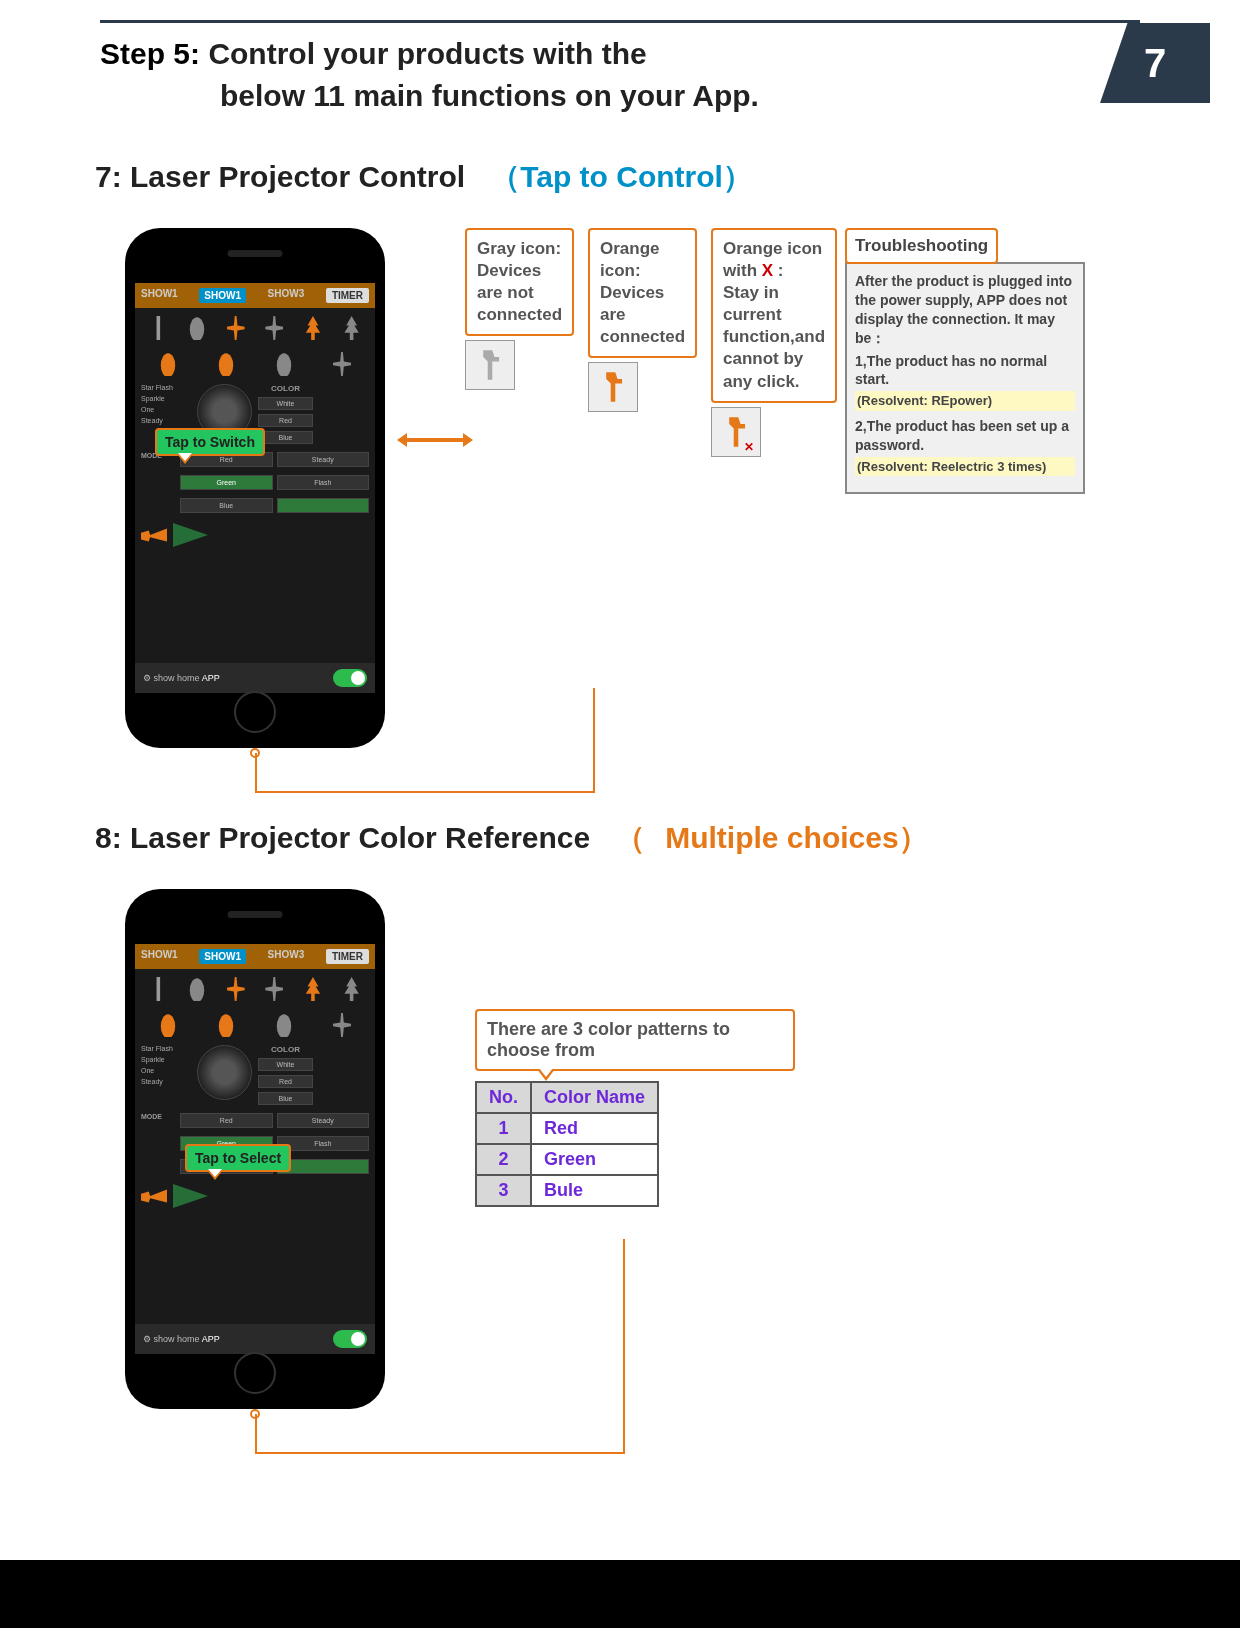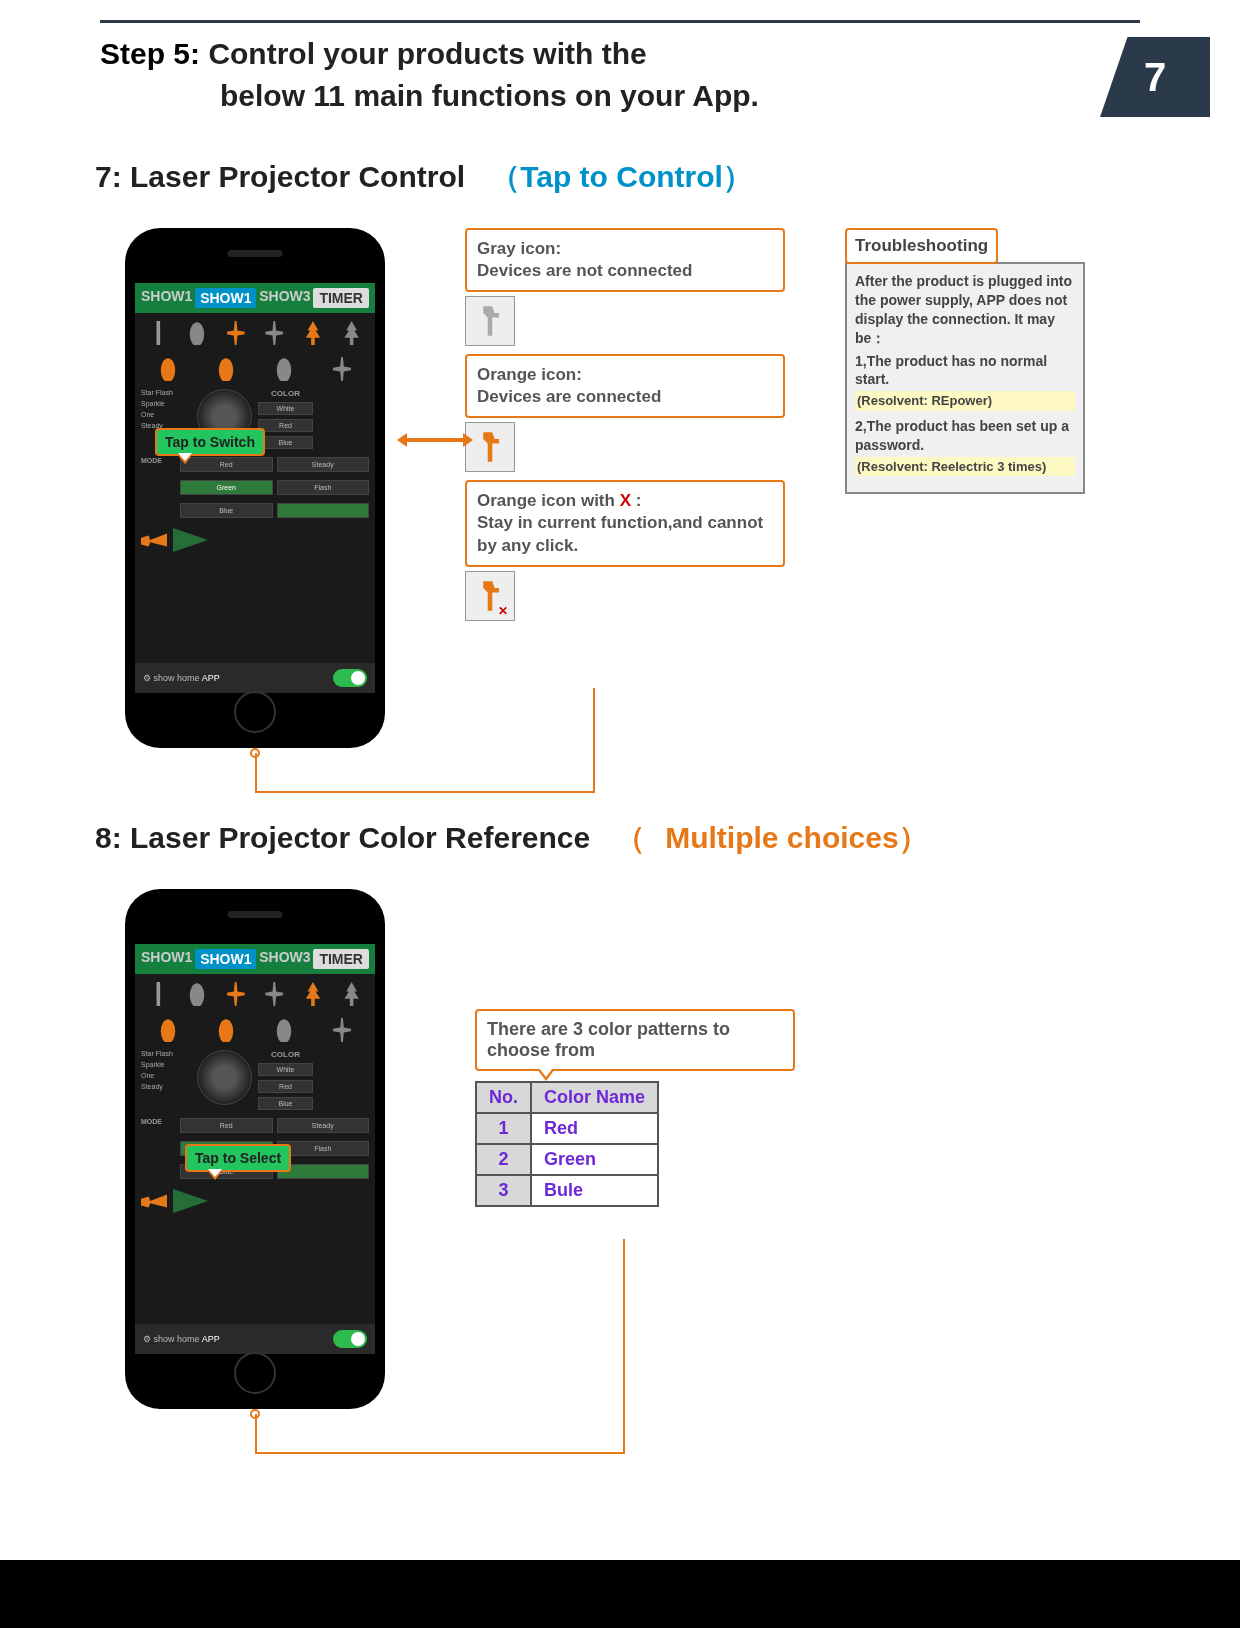--- a/index.html
+++ b/index.html
@@ -1,36 +1,36 @@
 <!DOCTYPE html>
 <html><head>
 <meta charset="utf-8">
 <style>
   * { box-sizing: border-box; margin: 0; padding: 0; }
   body { width: 1240px; height: 1628px; background: #000; font-family: Arial, sans-serif; }
   .page { width: 1240px; height: 1560px; background: #fff; position: relative; padding: 20px 0 0 0; }
   .top-rule { border-top: 3px solid #2b3a4a; margin: 0 100px 10px 100px; }
-  .step-header { display: flex; align-items: flex-end; padding: 0 30px 0 100px; }
+  .step-header { display: flex; align-items: flex-start; padding: 0 30px 0 100px; }
   .step-title { flex: 1; }
   .step-line { font-size: 30px; font-weight: bold; color: #222; line-height: 1.4; }
   .step-label { color: #000; }
   .page-badge { width: 110px; height: 80px; background: #2b3a4a; color: #fff; font-size: 40px; font-weight: bold; display: flex; align-items: center; justify-content: center; position: relative; margin-top: -10px; clip-path: polygon(25% 0, 100% 0, 100% 100%, 0 100%); }
   .section { padding: 40px 80px 20px 95px; }
   .section-title { font-size: 30px; font-weight: bold; color: #222; }
   .paren { color: #0091c9; font-weight: bold; }
   .tap-control { color: #0091c9; font-weight: bold; }
   .multi { color: #e67817; font-weight: bold; margin-left: 20px; }
   .content-row { display: flex; gap: 30px; margin-top: 30px; position: relative; }
 
   
   .phone { width: 260px; height: 520px; background: #000; border-radius: 35px; padding: 55px 10px 55px 10px; position: relative; flex-shrink: 0; margin-left: 30px; }
   .phone::before { content:""; position:absolute; top:22px; left:50%; transform:translateX(-50%); width:55px; height:7px; background:#222; border-radius:5px; }
   .phone::after { content:""; position:absolute; bottom:15px; left:50%; transform:translateX(-50%); width:38px; height:38px; border:2px solid #333; border-radius:50%; }
   .screen { width: 100%; height: 100%; background: #1a1a1a; position: relative; overflow: hidden; font-size: 10px; color:#aaa; }
-  .tabs { display:flex; justify-content:space-between; padding:5px 6px; background:#15803d; font-size:14px; font-weight:bold; color:#ccc; }
+  .tabs { display:flex; justify-content:space-between; padding:5px 6px; background:#a16207; font-size:10px; font-weight:bold; color:#ccc; }
   .tabs .active { background:#0091c9; color:#fff; padding:2px 5px; border-radius:2px; }
   .tabs .timer { background:#ddd; color:#333; padding:2px 6px; border-radius:2px; }
   .icon-row { display:flex; justify-content:space-around; padding:8px 4px 4px 4px; }
   .laser-icon { width:18px; height:24px; background:#e67817; clip-path: polygon(45% 0, 55% 0, 60% 40%, 100% 45%, 100% 55%, 60% 60%, 55% 100%, 45% 100%, 40% 60%, 0 55%, 0 45%, 40% 40%); }
   .laser-icon.dim { background:#888; }
   .laser-icon.tree { clip-path: polygon(50% 0, 80% 40%, 65% 40%, 90% 70%, 60% 70%, 60% 100%, 40% 100%, 40% 70%, 10% 70%, 35% 40%, 20% 40%); }
   .laser-icon.drop { clip-path: ellipse(40% 50% at 50% 55%); }
   .laser-icon.bar { clip-path: polygon(40% 0, 60% 0, 60% 100%, 40% 100%); background:#999; }
   .mid-area { display:flex; padding:4px 6px; gap:6px; }
   .left-labels { display:flex; flex-direction:column; gap:4px; font-size:7px; width:50px; }
@@ -46,21 +46,21 @@
   .device-ico { width:26px; height:22px; background:#e67817; clip-path: polygon(0 40%, 30% 30%, 35% 50%, 100% 20%, 100% 80%, 35% 60%, 30% 80%, 0 70%); }
   .beam { width:0; height:0; border-top:12px solid transparent; border-bottom:12px solid transparent; border-left:35px solid rgba(50,180,80,0.55); }
   .bottom-bar { position:absolute; bottom:0; left:0; right:0; display:flex; align-items:center; justify-content:space-between; padding:6px 8px; background:#2a2a2a; font-size:9px; color:#bbb; }
   .toggle { width:34px; height:18px; background:#2dbb4e; border-radius:10px; position:relative; }
   .toggle::after { content:""; position:absolute; right:2px; top:2px; width:14px; height:14px; background:#fff; border-radius:50%; }
 
   .speech { position:absolute; background:#22c55e; border:2px solid #e67817; border-radius:4px; padding:4px 8px; font-size:14px; font-weight:bold; color:#222; z-index:5; }
   .speech::after { content:""; position:absolute; bottom:-10px; left:20px; width:0; height:0; border-left:8px solid transparent; border-right:8px solid transparent; border-top:10px solid #e67817; }
   .speech::before { content:""; position:absolute; bottom:-7px; left:21px; width:0; height:0; border-left:7px solid transparent; border-right:7px solid transparent; border-top:8px solid #fff; z-index:1; }
 
-  .info-col { display:flex; flex-direction:column; gap:8px; width:320px; }
+  .info-col { display:flex; gap:14px; width:320px; }
   .info-box { border:2px solid #e67817; border-radius:4px; padding:8px 10px; font-size:17px; font-weight:bold; color:#555; line-height:1.3; }
   .info-box .x { color:#c00; }
   .icon-sample { width:50px; height:50px; border:1px solid #999; background:#eee; display:flex; align-items:center; justify-content:center; margin-top:4px; }
   .icon-sample.gray svg { fill:#aaa; }
   .icon-sample.orange svg { fill:#e67817; }
   .stake-icon { width:28px; height:34px; }
 
   .trouble-col { width:240px; }
   .trouble-hdr { border:2px solid #e67817; border-radius:4px; padding:6px 8px; font-size:17px; font-weight:bold; color:#444; display:inline-block; margin-bottom:0; position:relative; z-index:2; background:#fff; }
   .trouble-box { border:2px solid #888; background:#f0f0f0; padding:8px 8px 4px 8px; font-size:14px; font-weight:bold; color:#444; margin-top:-2px; line-height:1.35; }

